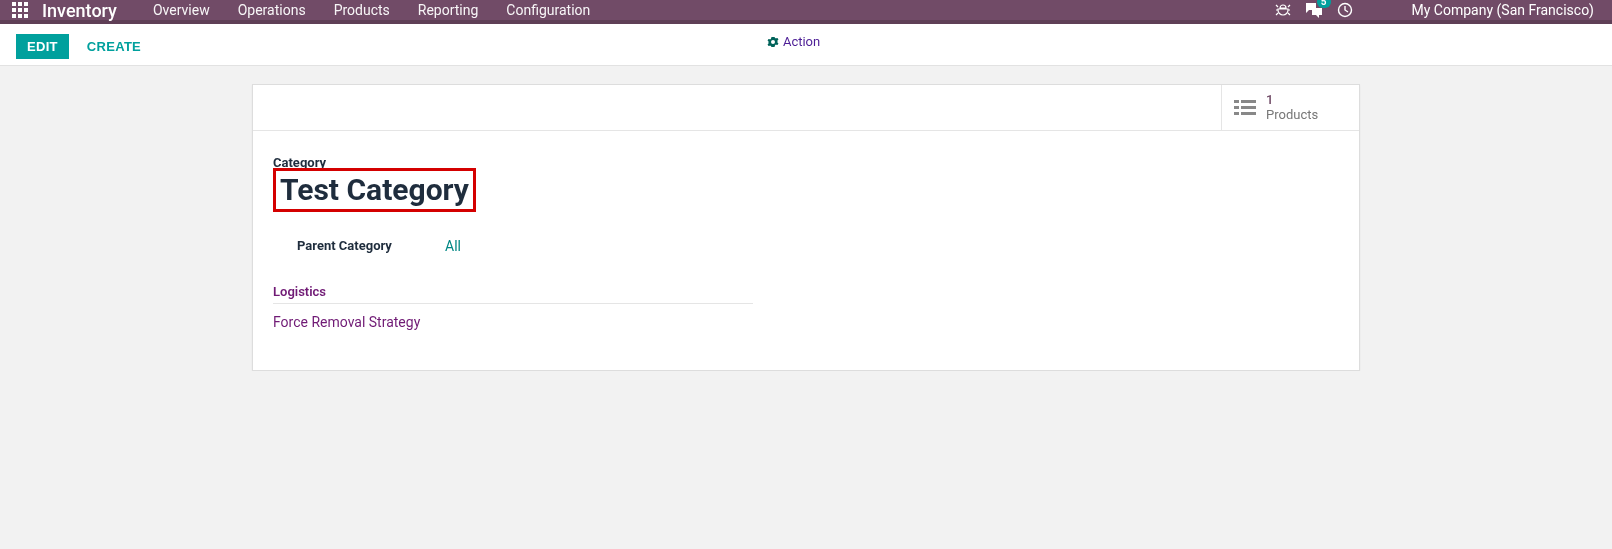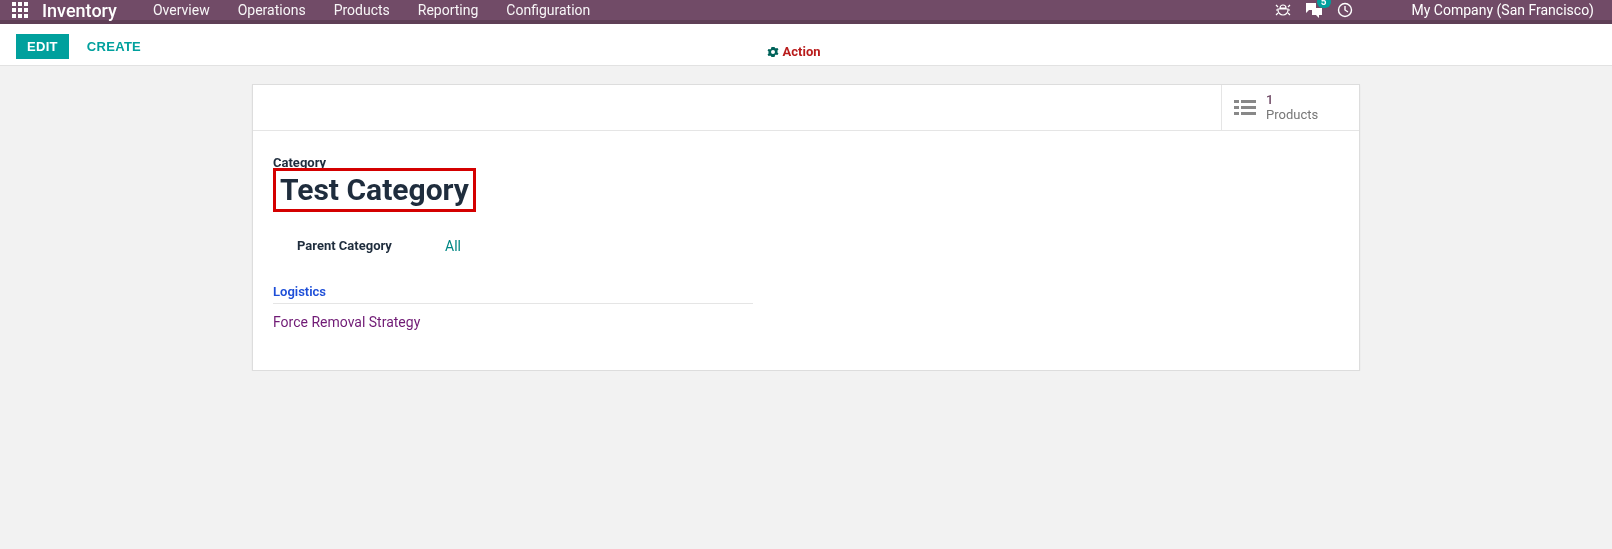--- a/index.html
+++ b/index.html
@@ -45,35 +45,35 @@
   
   .control-panel {
     background:#fff; border-bottom:1px solid #e2e2e2;
     padding: 10px 16px 6px 16px;
   }
   .breadcrumb { font-size:18px; margin-bottom:12px; }
   .breadcrumb .root { color:#00635a; cursor:pointer; }
   .breadcrumb .sep { color:#777; margin:0 4px; }
   .breadcrumb .crumb-link { color:#777; }
   .breadcrumb .current { color:#777; }
-  .cp-row { display:flex; align-items:flex-end; }
+  .cp-row { display:flex; align-items:flex-start; }
   .cp-left { display:flex; gap:8px; align-items:center; flex:0 0 auto; }
   .btn-edit {
     background:#00A09D; color:#fff; border:1px solid #00A09D;
     padding:4px 10px; font-size:13px; font-weight:700; letter-spacing:0.3px;
     text-transform:uppercase; cursor:pointer;
   }
   .btn-create {
     background:transparent; color:#00A09D; border:none;
     padding:4px 10px; font-size:13px; font-weight:700; letter-spacing:0.3px;
     text-transform:uppercase; cursor:pointer;
   }
   .cp-center { flex:1; display:flex; justify-content:center; }
   .action-dd {
-    color:#b91c1c; font-weight:700; font-size:13px; cursor:pointer;
+    color:#4c1d95; font-weight:400; font-size:13px; cursor:pointer;
     display:flex; align-items:center; gap:4px;
   }
   .gear {
     width:12px; height:12px; display:inline-block;
   }
 
   
   .sheet-wrap { display:flex; justify-content:center; padding-top:18px; }
   .sheet {
     background:#fff; border:1px solid #ddd; width:1108px; position:relative;
@@ -98,21 +98,21 @@
     border:3px solid #d40000; display:inline-block; padding:0 4px; margin-top:-2px;
   }
   .category-title {
     font-size:30px; font-weight:700; color:#1f2d3d; line-height:1.25;
   }
   .row-field { display:flex; align-items:center; margin-top:26px; margin-bottom:30px;padding-left:24px; }
   .row-field .lbl { width:148px; font-size:13px; font-weight:700; color:#1f2d3d; }
   .row-field .val { color:#008784; cursor:pointer; font-size:14px; }
 
   .section-heading {
-    color:#1d4ed8; font-size:13px; font-weight:600; border-bottom:1px solid #e5e5e5;
+    color:#701a75; font-size:13px; font-weight:600; border-bottom:1px solid #e5e5e5;
     padding-bottom:4px; width:480px; margin-bottom:10px;
   }
   .subfield-label { color:#701a75; font-size:14px; }
 
   svg { display:block; }
 </style>
 </head>
 <body>
 
 <div class="navbar">

